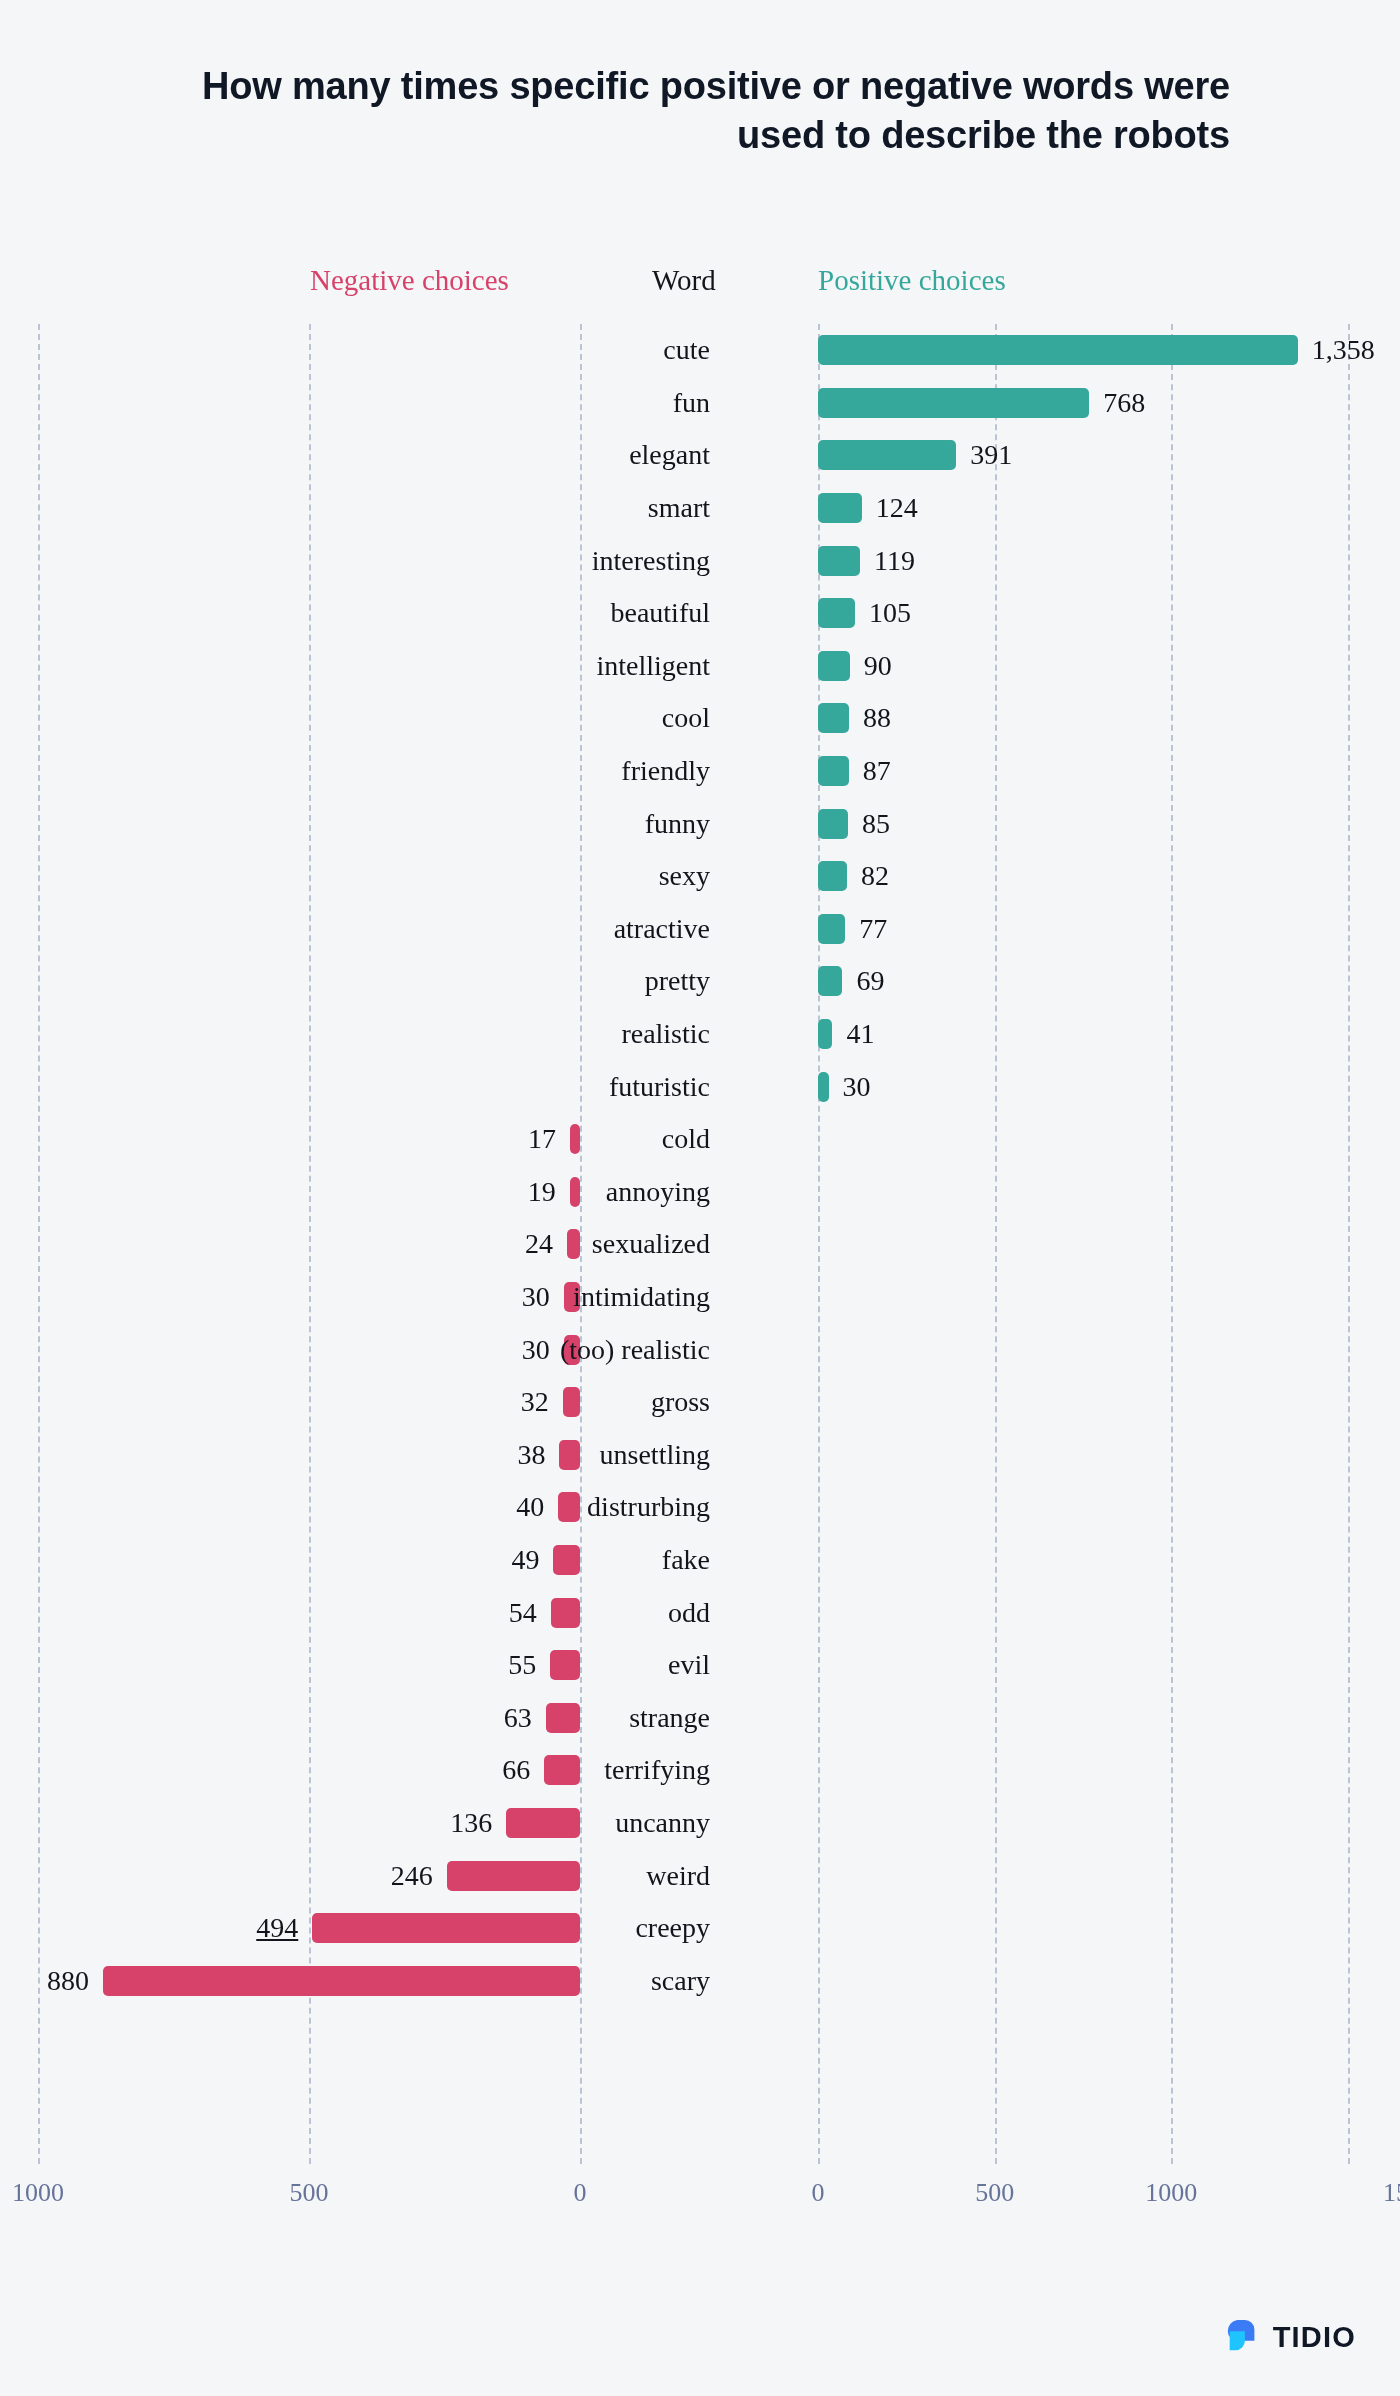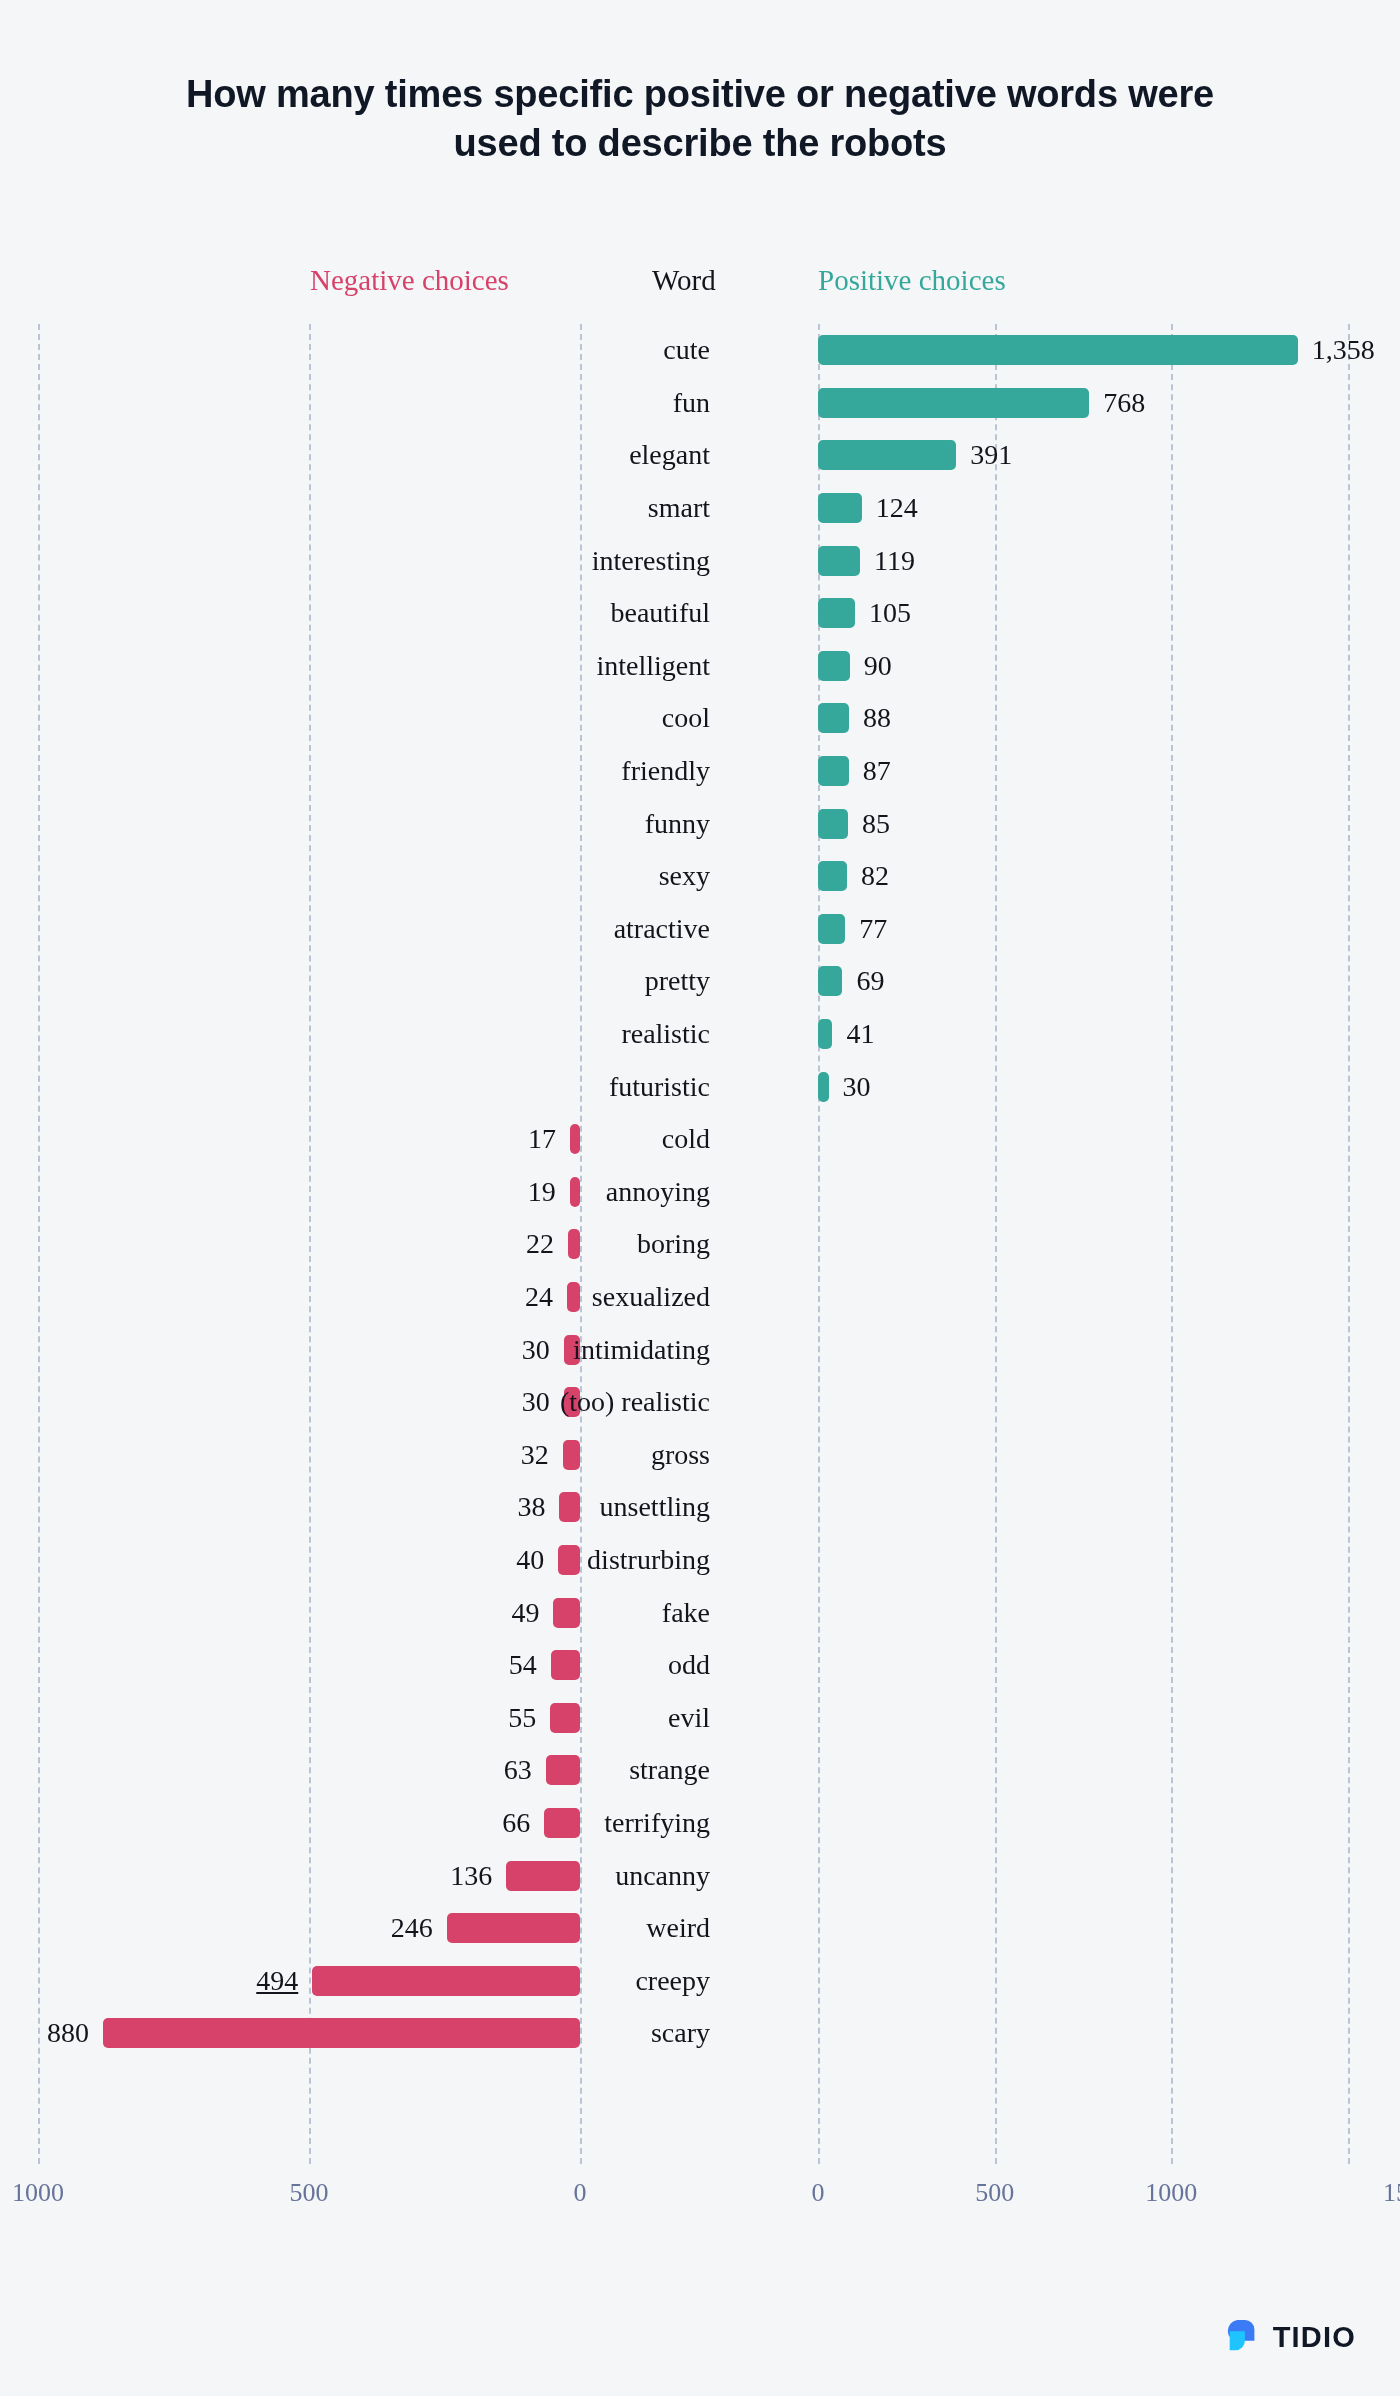--- a/index.html
+++ b/index.html
@@ -14,28 +14,29 @@
     overflow: hidden;
     position: relative;
   }
 
   
   .title-block {
     padding-top: 58px;
     text-align: center;
   }
   .title-block h1 {
-    margin: 12px auto;
+    margin: 4px auto;
     width: 1060px;
     font-family: "Liberation Sans", sans-serif;
     font-weight: bold;
     font-size: 38px;
     line-height: 1.28;
     color: #101725;
     letter-spacing: -0.2px;
+    text-align: right;
   }
 
   
   .chart-area {
     position: absolute;
     left: 0;
     top: 0;
     width: 1400px;
     height: 2396px;
   }
@@ -251,25 +252,20 @@
         <div class="bar neg" style="left: 570px; width: 10px;"></div>
         <div class="val" style="right: 844px;">17</div>
         <div class="word-label">cold</div>
       </div>
       <div class="row" style="height: 52.6px;">
         <div class="bar neg" style="left: 569.702px; width: 10.298px;"></div>
         <div class="val" style="right: 844.298px;">19</div>
         <div class="word-label">annoying</div>
       </div>
       <div class="row" style="height: 52.6px;">
-        <div class="bar neg" style="left: 568.076px; width: 11.924px;"></div>
-        <div class="val" style="right: 845.924px;">22</div>
-        <div class="word-label">boring</div>
-      </div>
-      <div class="row" style="height: 52.6px;">
         <div class="bar neg" style="left: 566.992px; width: 13.008px;"></div>
         <div class="val" style="right: 847.008px;">24</div>
         <div class="word-label">sexualized</div>
       </div>
       <div class="row" style="height: 52.6px;">
         <div class="bar neg" style="left: 563.74px; width: 16.26px;"></div>
         <div class="val" style="right: 850.26px;">30</div>
         <div class="word-label">intimidating</div>
       </div>
       <div class="row" style="height: 52.6px;">

